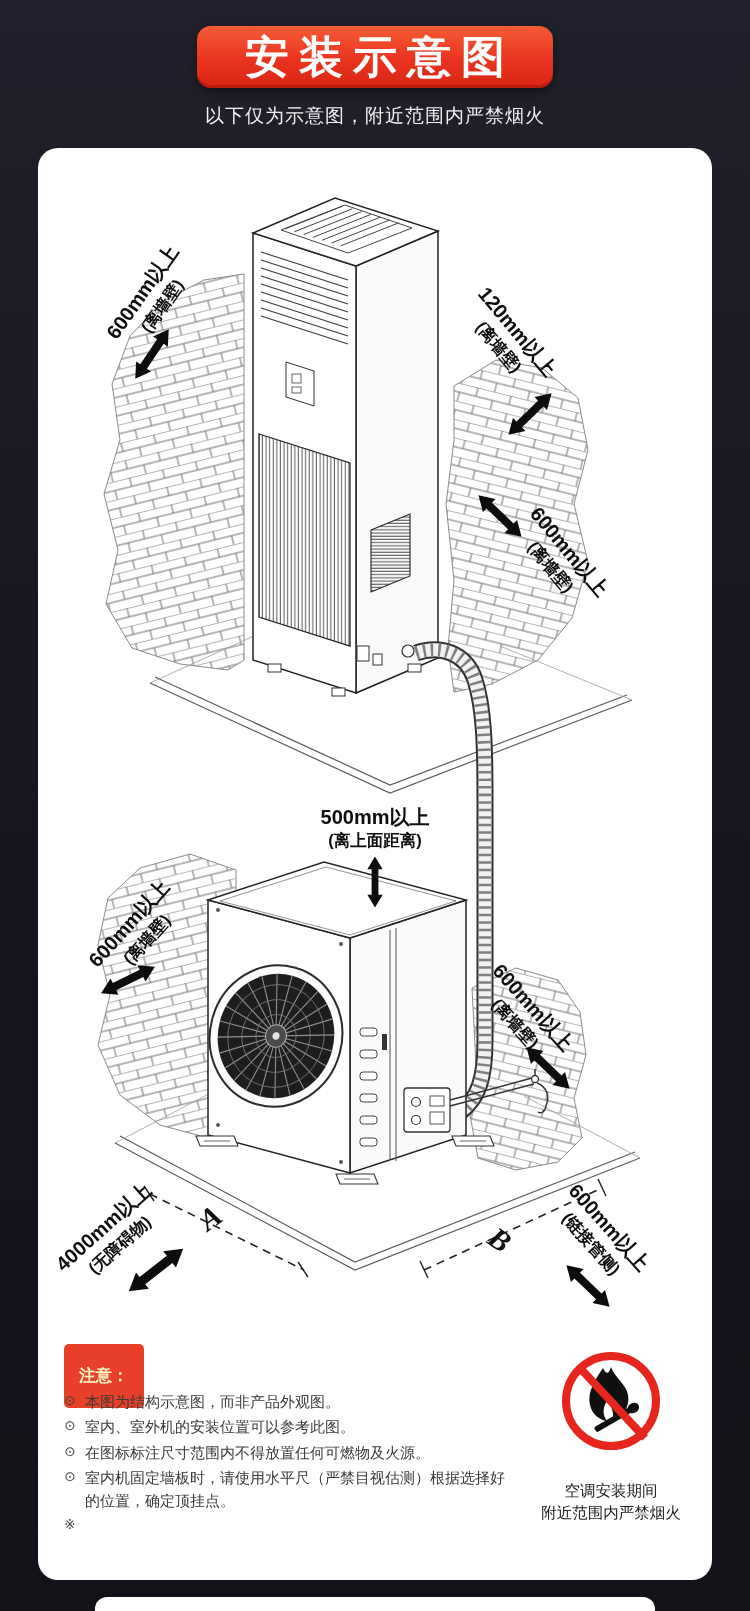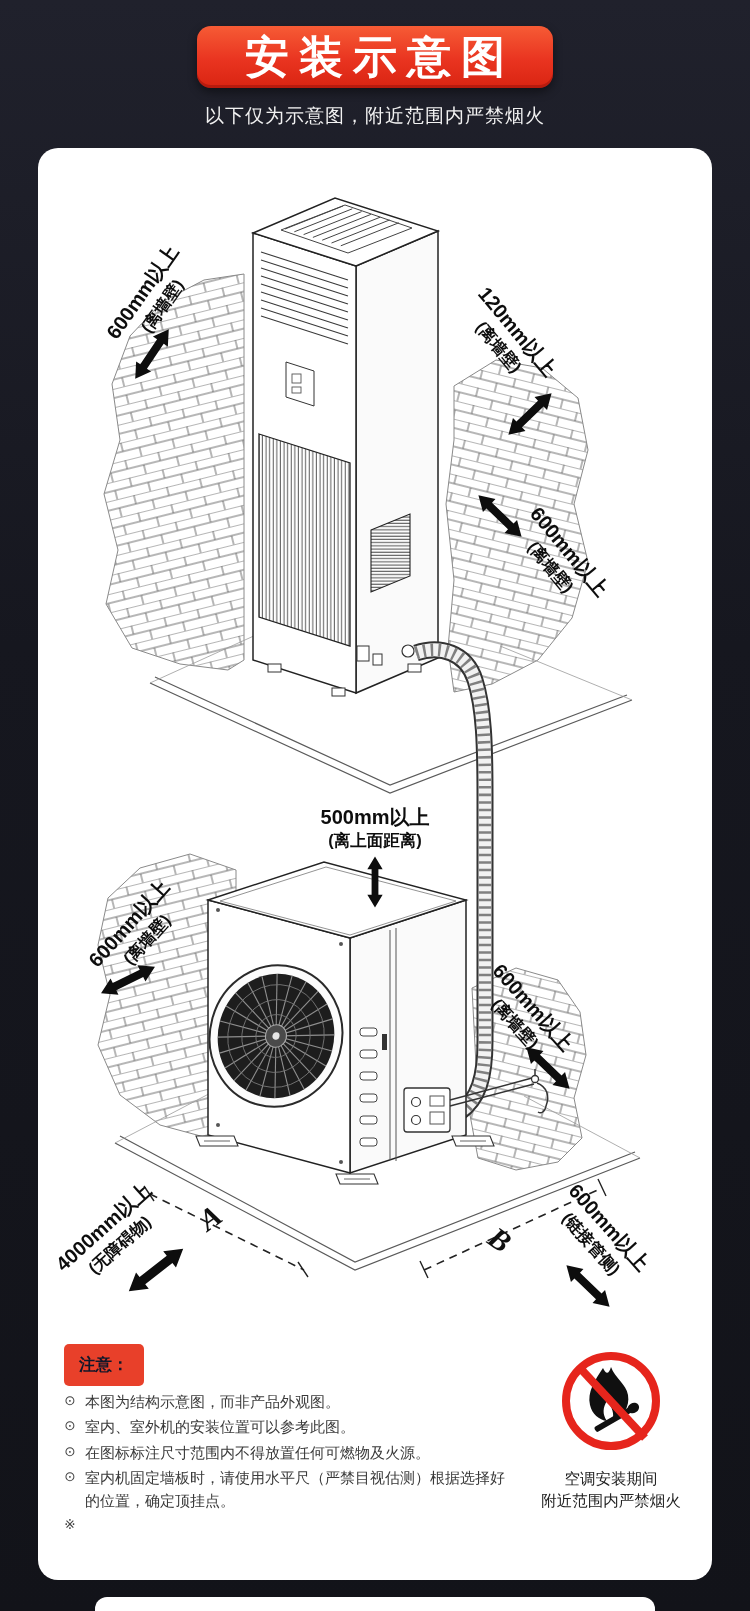--- a/index.html
+++ b/index.html
@@ -13,27 +13,27 @@
           box-shadow:0 4px 10px rgba(0,0,0,.45), inset 0 -3px 0 rgba(120,10,5,.35);
           display:flex;align-items:center;justify-content:center;}
   .banner-text{color:#ffffff;font-size:44px;font-weight:bold;letter-spacing:10px;padding-left:10px;}
   .subtitle{position:absolute;top:103px;left:0;width:100%;text-align:center;
             color:#f2f2f2;font-size:19px;letter-spacing:1px;}
   
   .card{position:absolute;top:148px;left:38px;width:674px;height:1432px;
         background:#ffffff;border-radius:20px;overflow:hidden;}
   .diagram-svg{position:absolute;top:0;left:0;}
   
-  .note-badge{position:absolute;top:1196px;left:26px;background:#e8402a;color:#0f172a;
-              font-size:16.5px;font-weight:bold;padding:10px 15px;border-radius:5px;}
+  .note-badge{position:absolute;top:1196px;left:26px;background:#e8402a;color:#fef9c3;
+              font-size:16.5px;font-weight:bold;padding:21px 15px;border-radius:5px;}
   .note-list{position:absolute;top:1240px;left:24px;width:448px;}
   .note-item{display:flex;gap:7px;font-size:15px;color:#3a3a3a;line-height:1.55;margin:2px 0;}
   .note-marker{flex:0 0 16px;text-align:center;color:#444;font-size:13.5px;padding-top:1px;}
   .fire-block{position:absolute;top:1198px;left:497px;width:152px;text-align:center;}
-  .fire-caption{font-size:15.5px;color:#222;line-height:1.45;margin-top:8px;}
+  .fire-caption{font-size:15.5px;color:#222;line-height:1.45;margin-top:20px;}
   
   .next-card{position:absolute;top:1597px;left:95px;width:560px;height:14px;
              background:#ffffff;border-radius:12px 12px 0 0;}
   
   .lbl1{font:700 20px "Liberation Sans","DejaVu Sans",sans-serif;fill:#0d0d0d;text-anchor:middle;}
   .lbl2{font:700 16.5px "Liberation Sans","DejaVu Sans",sans-serif;fill:#0d0d0d;text-anchor:middle;}
   .dimL{font:italic 700 30px "Liberation Serif","DejaVu Serif",serif;fill:#111;text-anchor:middle;}
 </style>
 </head>
 <body>

